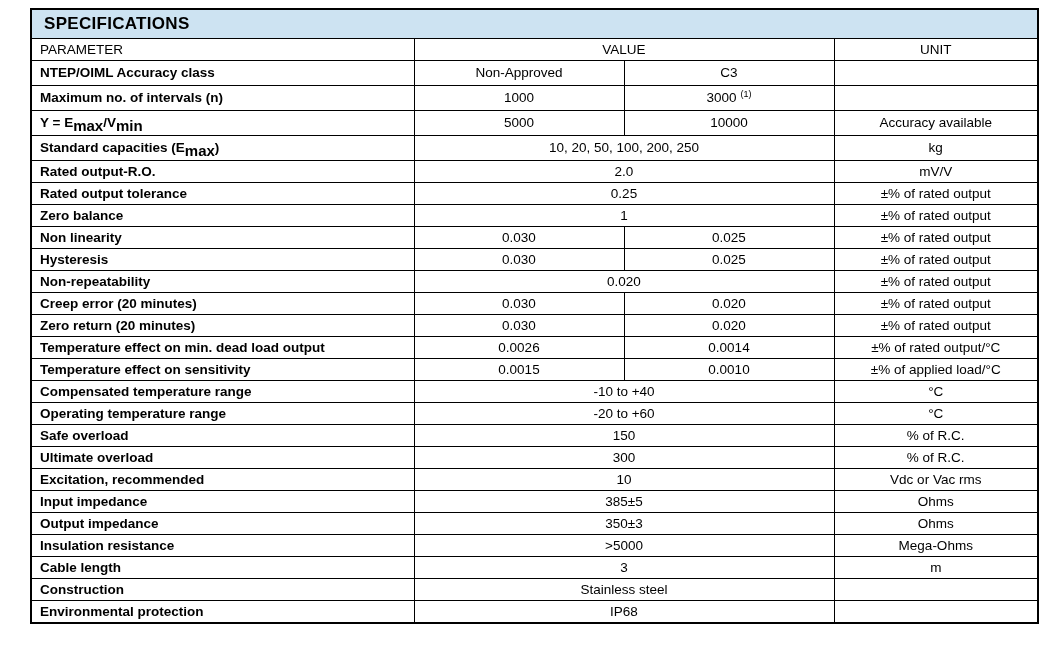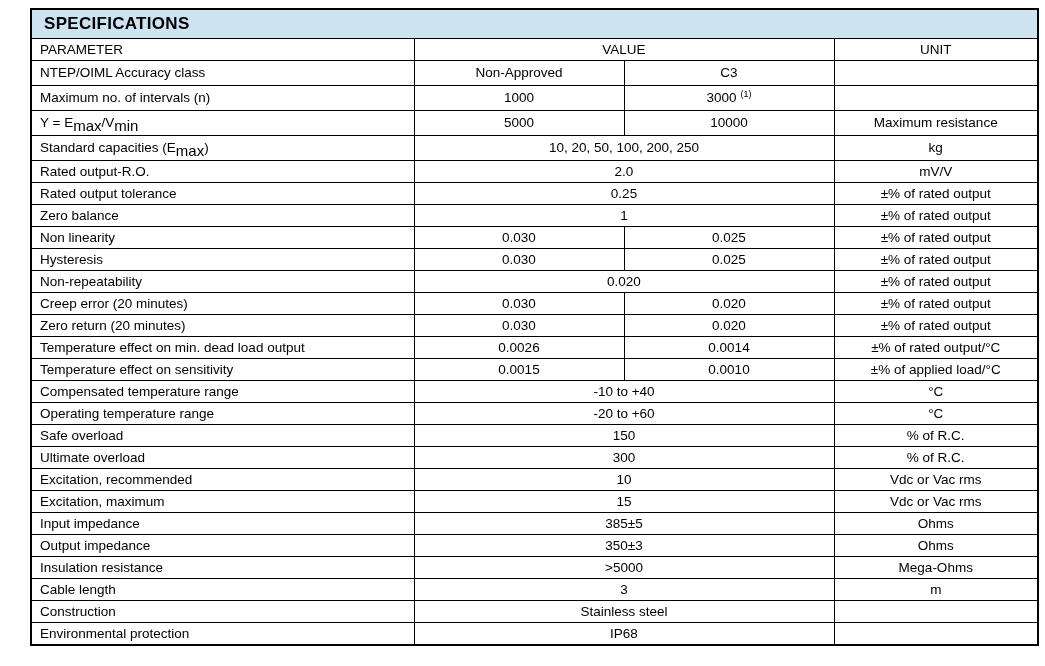--- a/index.html
+++ b/index.html
@@ -58,20 +58,21 @@
     height: 19px;
     padding: 1px 6px;
     text-align: center;
   }
   .spec-table tbody tr:nth-child(-n+4) td {
     height: 22px;
   }
   .spec-table tbody td.param {
     text-align: left;
     padding-left: 8px;
+    font-weight: bold;
   }
   .spec-table sub {
     font-size: 15px;
     line-height: 0;
   }
   .spec-table sup {
     font-size: 9px;
     line-height: 0;
   }
 </style>
@@ -106,21 +107,21 @@
         <tr>
           <td class="param">Maximum no. of intervals (n)</td>
           <td>1000</td>
           <td>3000 <sup>(1)</sup></td>
           <td></td>
         </tr>
         <tr>
           <td class="param">Y = E<sub>max</sub>/V<sub>min</sub></td>
           <td>5000</td>
           <td>10000</td>
-          <td>Maximum resistance</td>
+          <td>Accuracy available</td>
         </tr>
         <tr>
           <td class="param">Standard capacities (E<sub>max</sub>)</td>
           <td colspan="2">10, 20, 50, 100, 200, 250</td>
           <td>kg</td>
         </tr>
         <tr>
           <td class="param">Rated output-R.O.</td>
           <td colspan="2">2.0</td>
           <td>mV/V</td>
@@ -192,25 +193,20 @@
           <td>% of R.C.</td>
         </tr>
         <tr>
           <td class="param">Ultimate overload</td>
           <td colspan="2">300</td>
           <td>% of R.C.</td>
         </tr>
         <tr>
           <td class="param">Excitation, recommended</td>
           <td colspan="2">10</td>
-          <td>Vdc or Vac rms</td>
-        </tr>
-        <tr>
-          <td class="param">Excitation, maximum</td>
-          <td colspan="2">15</td>
           <td>Vdc or Vac rms</td>
         </tr>
         <tr>
           <td class="param">Input impedance</td>
           <td colspan="2">385±5</td>
           <td>Ohms</td>
         </tr>
         <tr>
           <td class="param">Output impedance</td>
           <td colspan="2">350±3</td>

